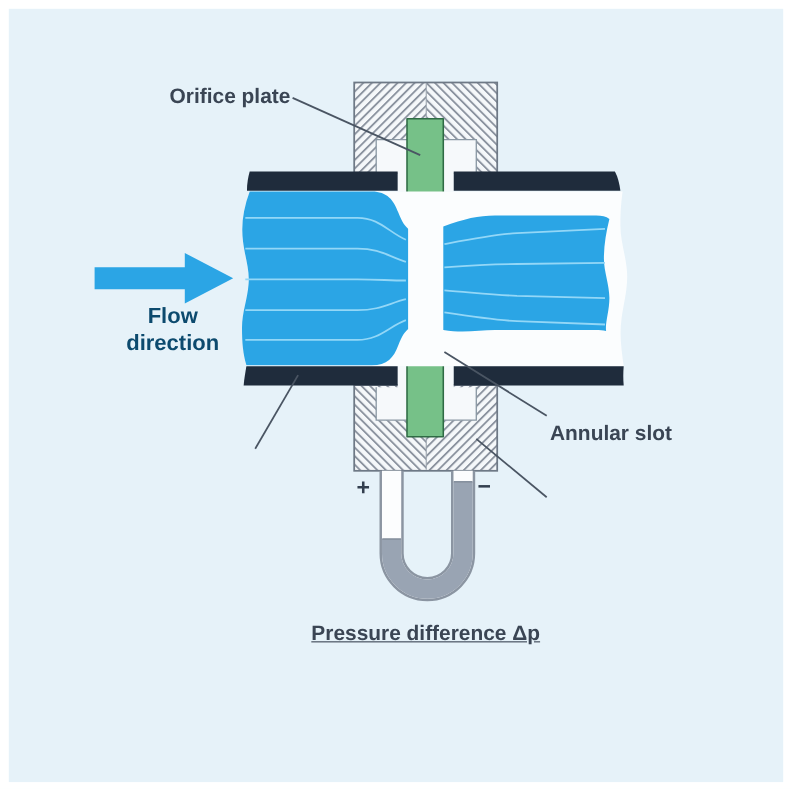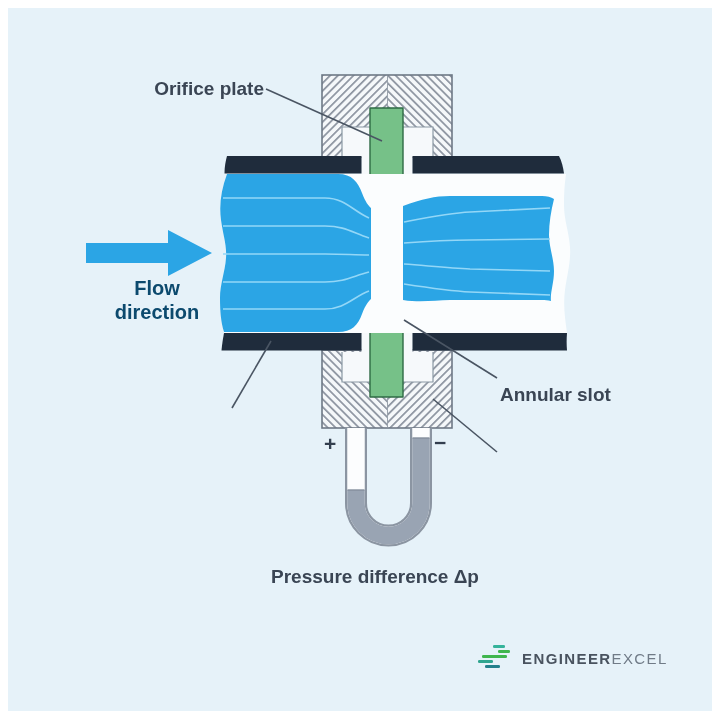--- a/index.html
+++ b/index.html
@@ -129,29 +129,19 @@
 
     <div class="lbl flowdir center" style="left:82px;top:277px;width:150px;">
       <div>Flow</div>
       <div>direction</div>
     </div>
 
 
     <div class="lbl" style="left:500px;top:384px;">Annular slot</div>
 
 
-    <div class="lbl center" style="left:250px;top:566px;width:250px;">Pressure difference Δp</div>
+    <div class="lbl center" style="left:262px;top:566px;width:250px;text-decoration:underline;">Pressure difference Δp</div>
 
     <div class="sign" style="left:324px;top:432px;">+</div>
     <div class="sign" style="left:434px;top:431px;">−</div>
 
-    <div class="logo">
-      <div class="bars">
-        <div class="bar" style="left:15px;top:1px;width:12px;background:#35b39b;"></div>
-        <div class="bar" style="left:20px;top:6px;width:12px;background:#3fb64e;"></div>
-        <div class="bar" style="left:4px;top:11px;width:25px;background:#3fb64e;"></div>
-        <div class="bar" style="left:0px;top:16px;width:15px;background:#2fa58f;"></div>
-        <div class="bar" style="left:7px;top:21px;width:15px;background:#23808c;"></div>
-      </div>
-      <div class="txt"><span class="bold">ENGINEER</span><span class="light">EXCEL</span></div>
-    </div>
   </div>
 </div>
 
 </body></html>

